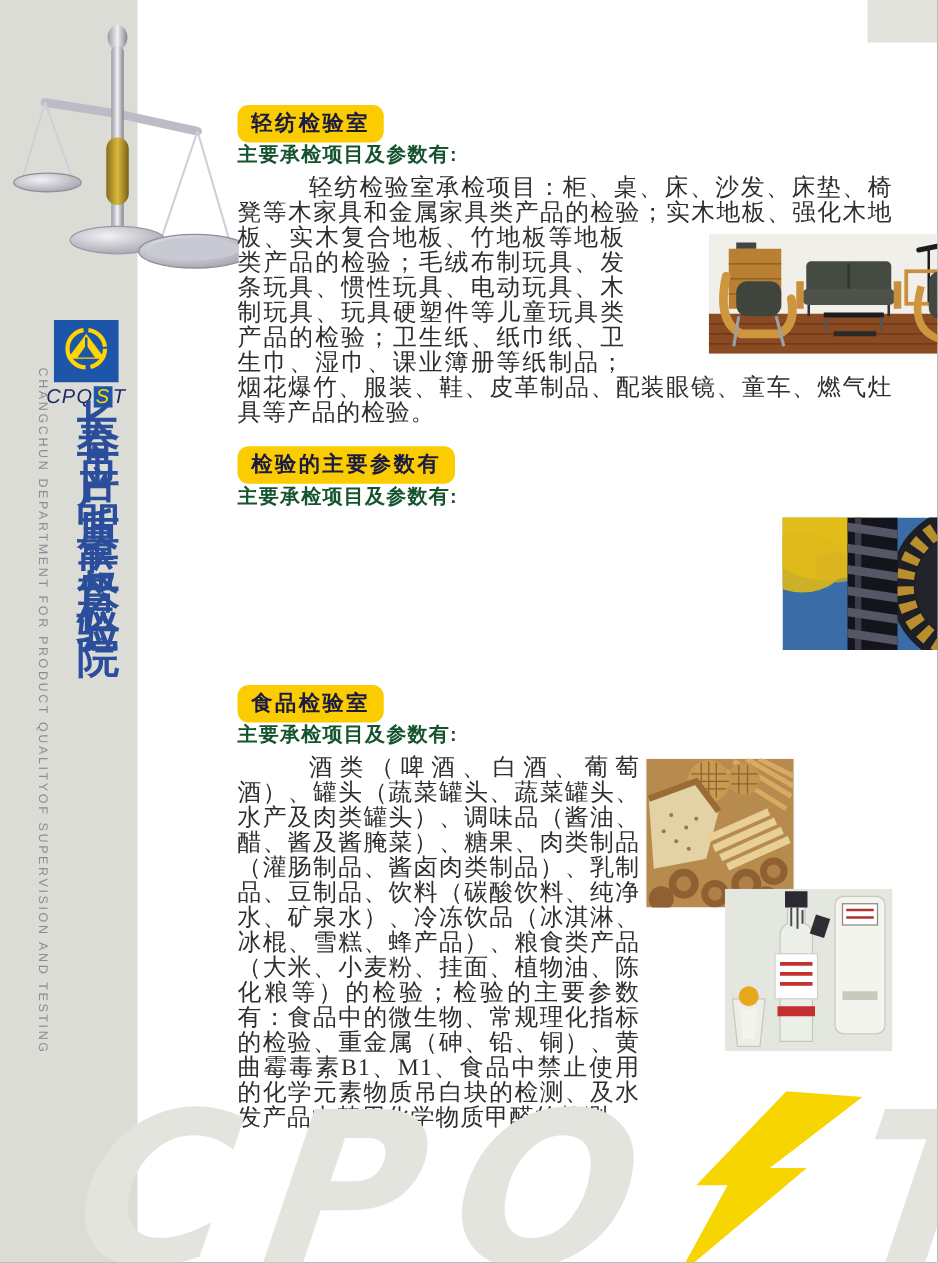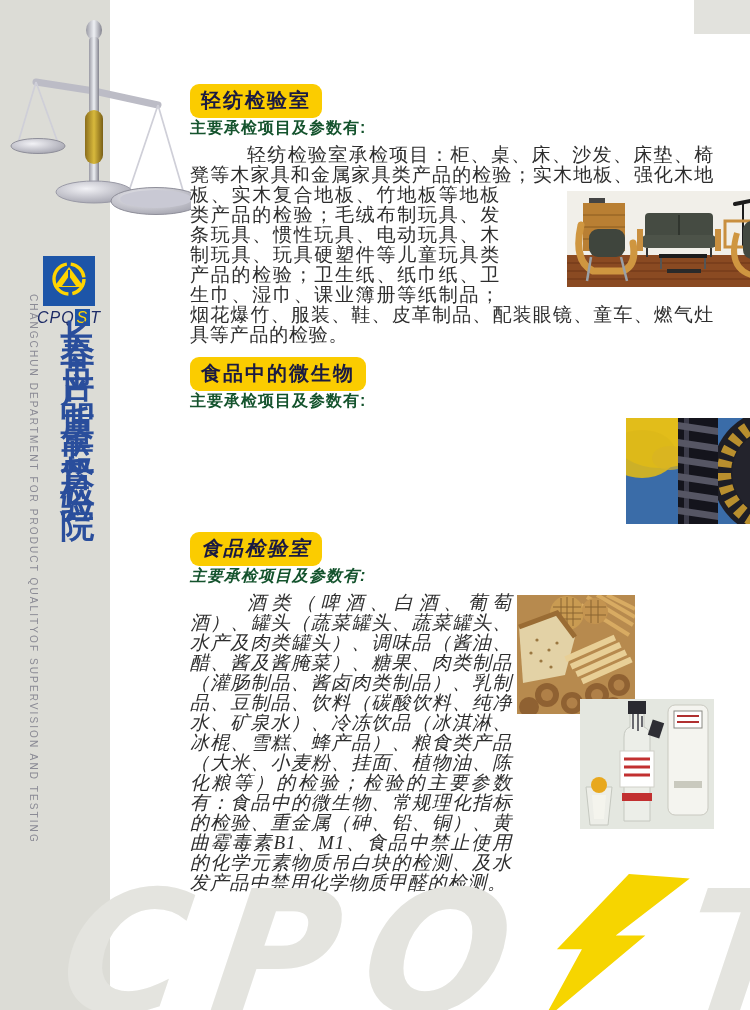--- a/index.html
+++ b/index.html
@@ -34,24 +34,24 @@
     position:absolute;left:55px;top:292px;
     writing-mode:vertical-rl;text-orientation:upright;
     font-size:34px;letter-spacing:17px;font-weight:700;color:#2a4e9c;
     white-space:nowrap;
   }
 
   
   .section{position:absolute;left:190px;width:524px;}
   .sec1{top:84px;}
   .sec2{top:357px;}
-  .sec3{top:532px;font-style:italic;}
+  .sec3{top:548px;}
   .badge{
     display:inline-block;background:#fbcc00;color:#1a1a42;
-    font-weight:800;font-size:20px;letter-spacing:2px;
+    font-weight:800;font-size:17px;letter-spacing:2px;
     padding:3px 11px 4px;border-radius:9px;
   }
   .sec-label{
     margin-top:0;font-weight:800;font-size:16px;letter-spacing:1px;color:#14532d;
   }
   .sec-body{
     margin-top:6px;
     font-family:"Liberation Serif","DejaVu Serif",serif;
     font-size:19px;line-height:20px;letter-spacing:0.8px;
     color:#2e2e2e;text-align:justify;text-indent:3em;
@@ -168,21 +168,21 @@
           <rect x="176" y="30" width="28" height="38" rx="9" fill="#42483f"></rect>
           <path d="M170 42 Q160 76 184 84 L204 84" stroke="#cf9640" stroke-width="6" fill="none"></path>
           <rect x="186" y="56" width="18" height="16" fill="#a5622a"></rect>
         </svg>
       </span>
       <span>轻纺检验室承检项目：柜、桌、床、沙发、床垫、椅凳等木家具和金属家具类产品的检验；实木地板、强化木地板、实木复合地板、竹地板等地板类产品的检验；毛绒布制玩具、发条玩具、惯性玩具、电动玩具、木制玩具、玩具硬塑件等儿童玩具类产品的检验；卫生纸、纸巾纸、卫生巾、湿巾、课业簿册等纸制品；烟花爆竹、服装、鞋、皮革制品、配装眼镜、童车、燃气灶具等产品的检验。</span>
     </div>
   </div>
 
   <div class="section sec2">
-    <span class="badge">食品中的微生物</span>
+    <span class="badge">检验的主要参数有</span>
     <div class="sec-label">主要承检项目及参数有:</div>
     <div class="sec-body">
       <span class="photo photo-gears">
         <svg width="145" height="106" viewBox="0 0 145 106">
           <rect width="145" height="106" fill="#3a6ca8"></rect>
           <ellipse cx="34" cy="20" rx="46" ry="30" fill="#e2bd1a"></ellipse>
           <ellipse cx="16" cy="36" rx="34" ry="24" fill="#ddb81a" opacity="0.9"></ellipse>
           <ellipse cx="44" cy="40" rx="18" ry="12" fill="#d9b424" opacity="0.7"></ellipse>
           <circle cx="150" cy="55" r="64" fill="#1e1e26"></circle>
           <circle cx="150" cy="55" r="52" fill="none" stroke="#b98f2e" stroke-width="14" stroke-dasharray="7 6"></circle>

